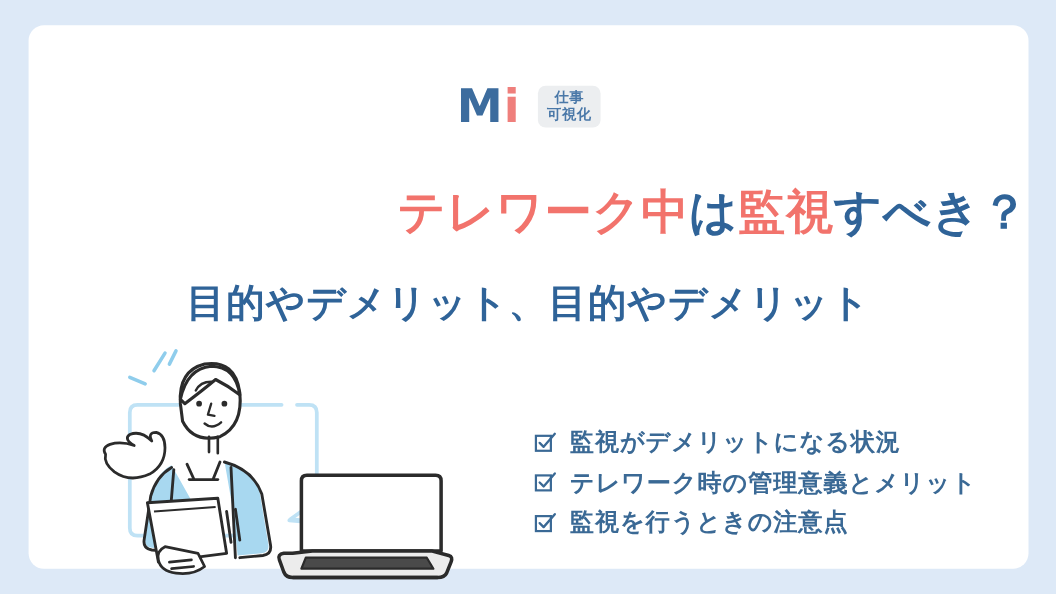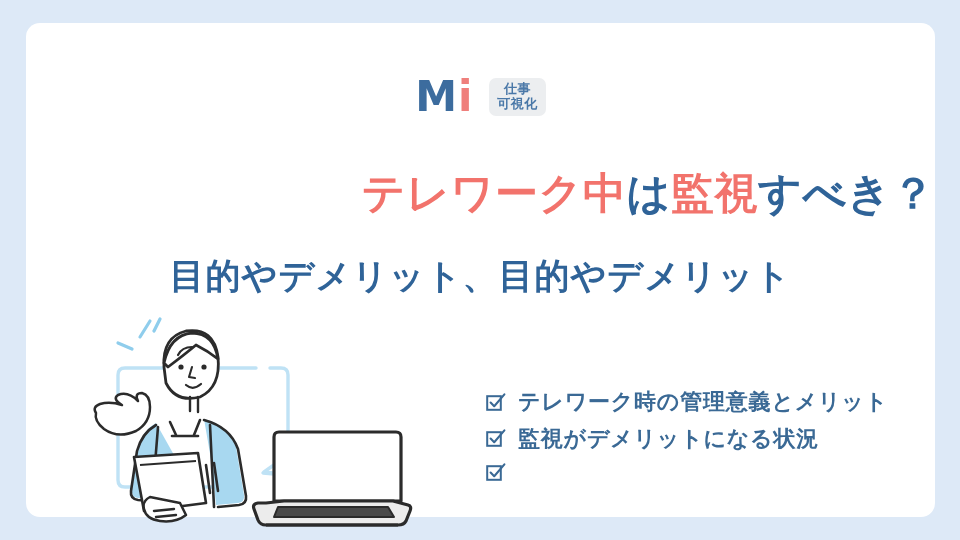--- a/index.html
+++ b/index.html
@@ -143,36 +143,37 @@
 
     <div class="subtitle">目的やデメリット、目的やデメリット</div>
 
     <div class="bullets">
 
       <div class="bullet-item">
         <svg class="check-icon" width="22" height="22" viewBox="0 0 22 22">
           <rect x="2.2" y="5.2" width="13.6" height="13.6" fill="none" stroke="#3a6995" stroke-width="2"></rect>
           <path d="M5.6 11.6 L9.2 15.2 L19.4 3.4" fill="none" stroke="#3a6995" stroke-width="2.1" stroke-linecap="round" stroke-linejoin="round"></path>
         </svg>
-        <span class="bullet-label">テレワーク時の管理意義とメリット</span>
+        <span class="bullet-label">監視がデメリットになる状況</span>
       </div>
 
       <div class="bullet-item">
         <svg class="check-icon" width="22" height="22" viewBox="0 0 22 22">
           <rect x="2.2" y="5.2" width="13.6" height="13.6" fill="none" stroke="#3a6995" stroke-width="2"></rect>
           <path d="M5.6 11.6 L9.2 15.2 L19.4 3.4" fill="none" stroke="#3a6995" stroke-width="2.1" stroke-linecap="round" stroke-linejoin="round"></path>
         </svg>
-        <span class="bullet-label">監視がデメリットになる状況</span>
+        <span class="bullet-label">テレワーク時の管理意義とメリット</span>
       </div>
 
       <div class="bullet-item">
         <svg class="check-icon" width="22" height="22" viewBox="0 0 22 22">
           <rect x="2.2" y="5.2" width="13.6" height="13.6" fill="none" stroke="#3a6995" stroke-width="2"></rect>
           <path d="M5.6 11.6 L9.2 15.2 L19.4 3.4" fill="none" stroke="#3a6995" stroke-width="2.1" stroke-linecap="round" stroke-linejoin="round"></path>
         </svg>
+        <span class="bullet-label">監視を行うときの注意点</span>
       </div>
 
     </div>
 
     <div class="illustration">
       <svg width="340" height="225" viewBox="0 0 340 225">
 
         <g>
           <path d="M30 60 L30 165 Q30 172 37 172 L150 172
                    M30 60 Q30 53 37 53 L168 53

